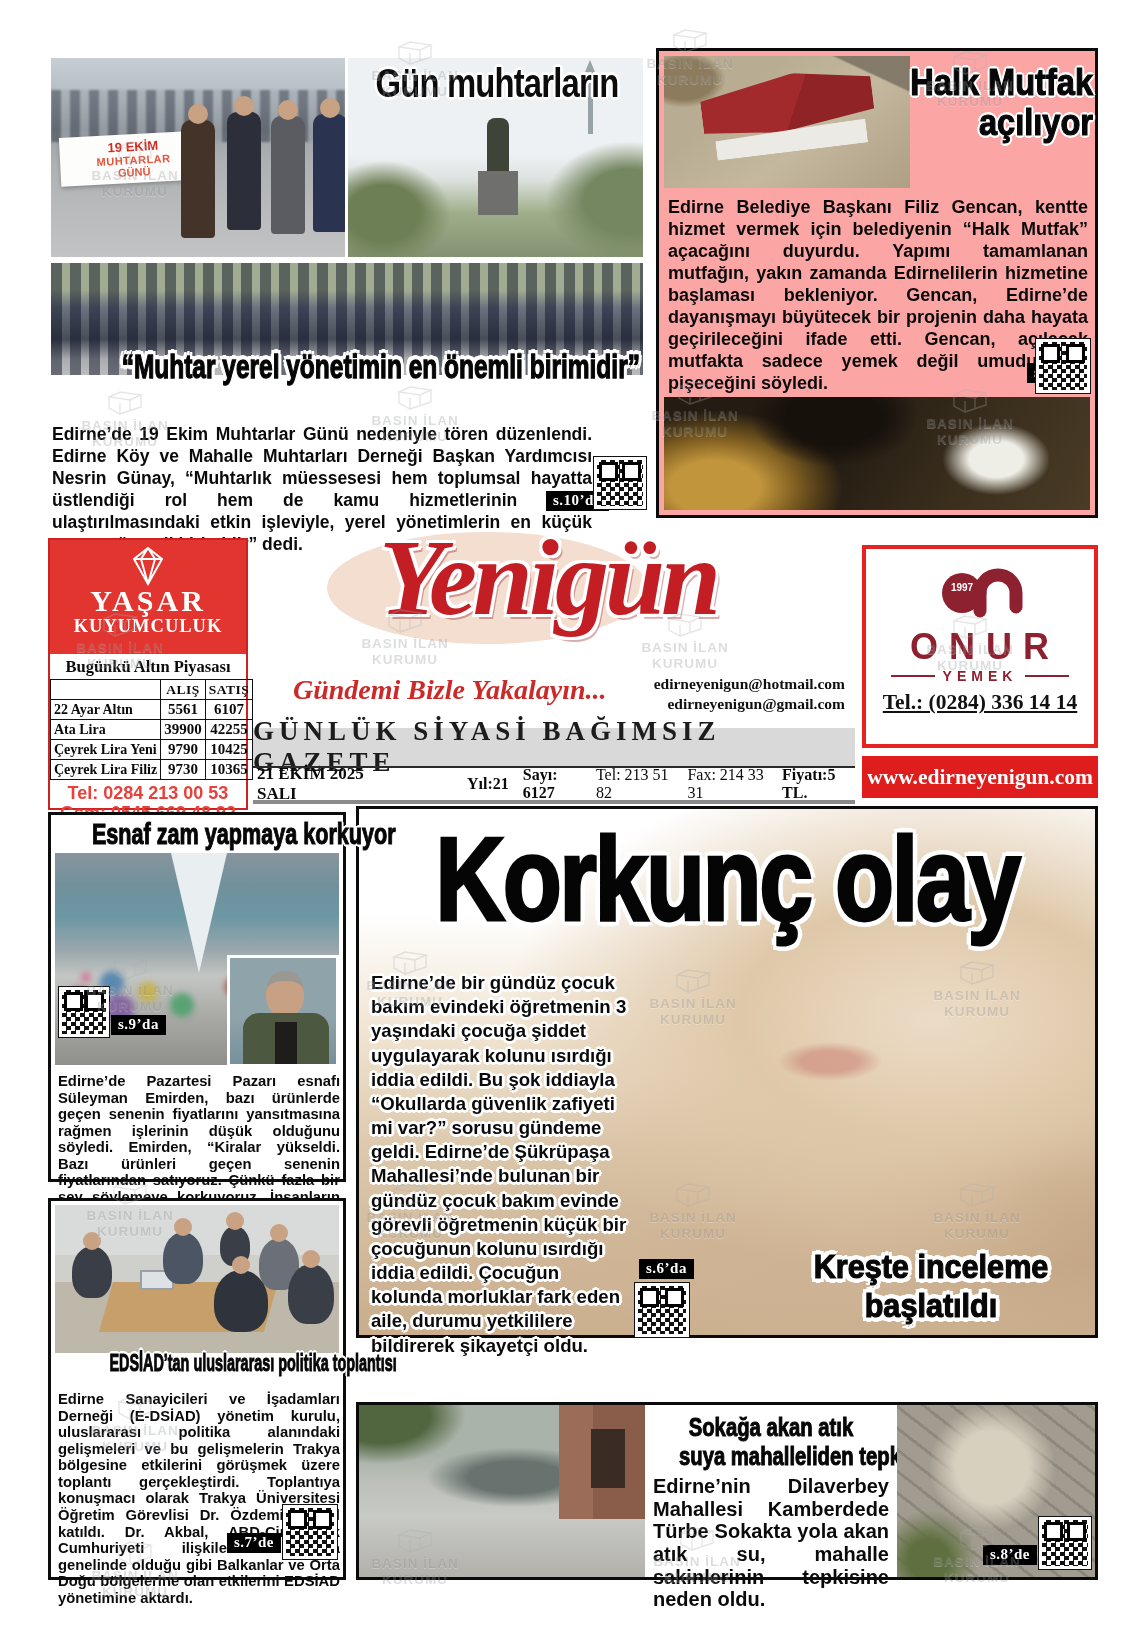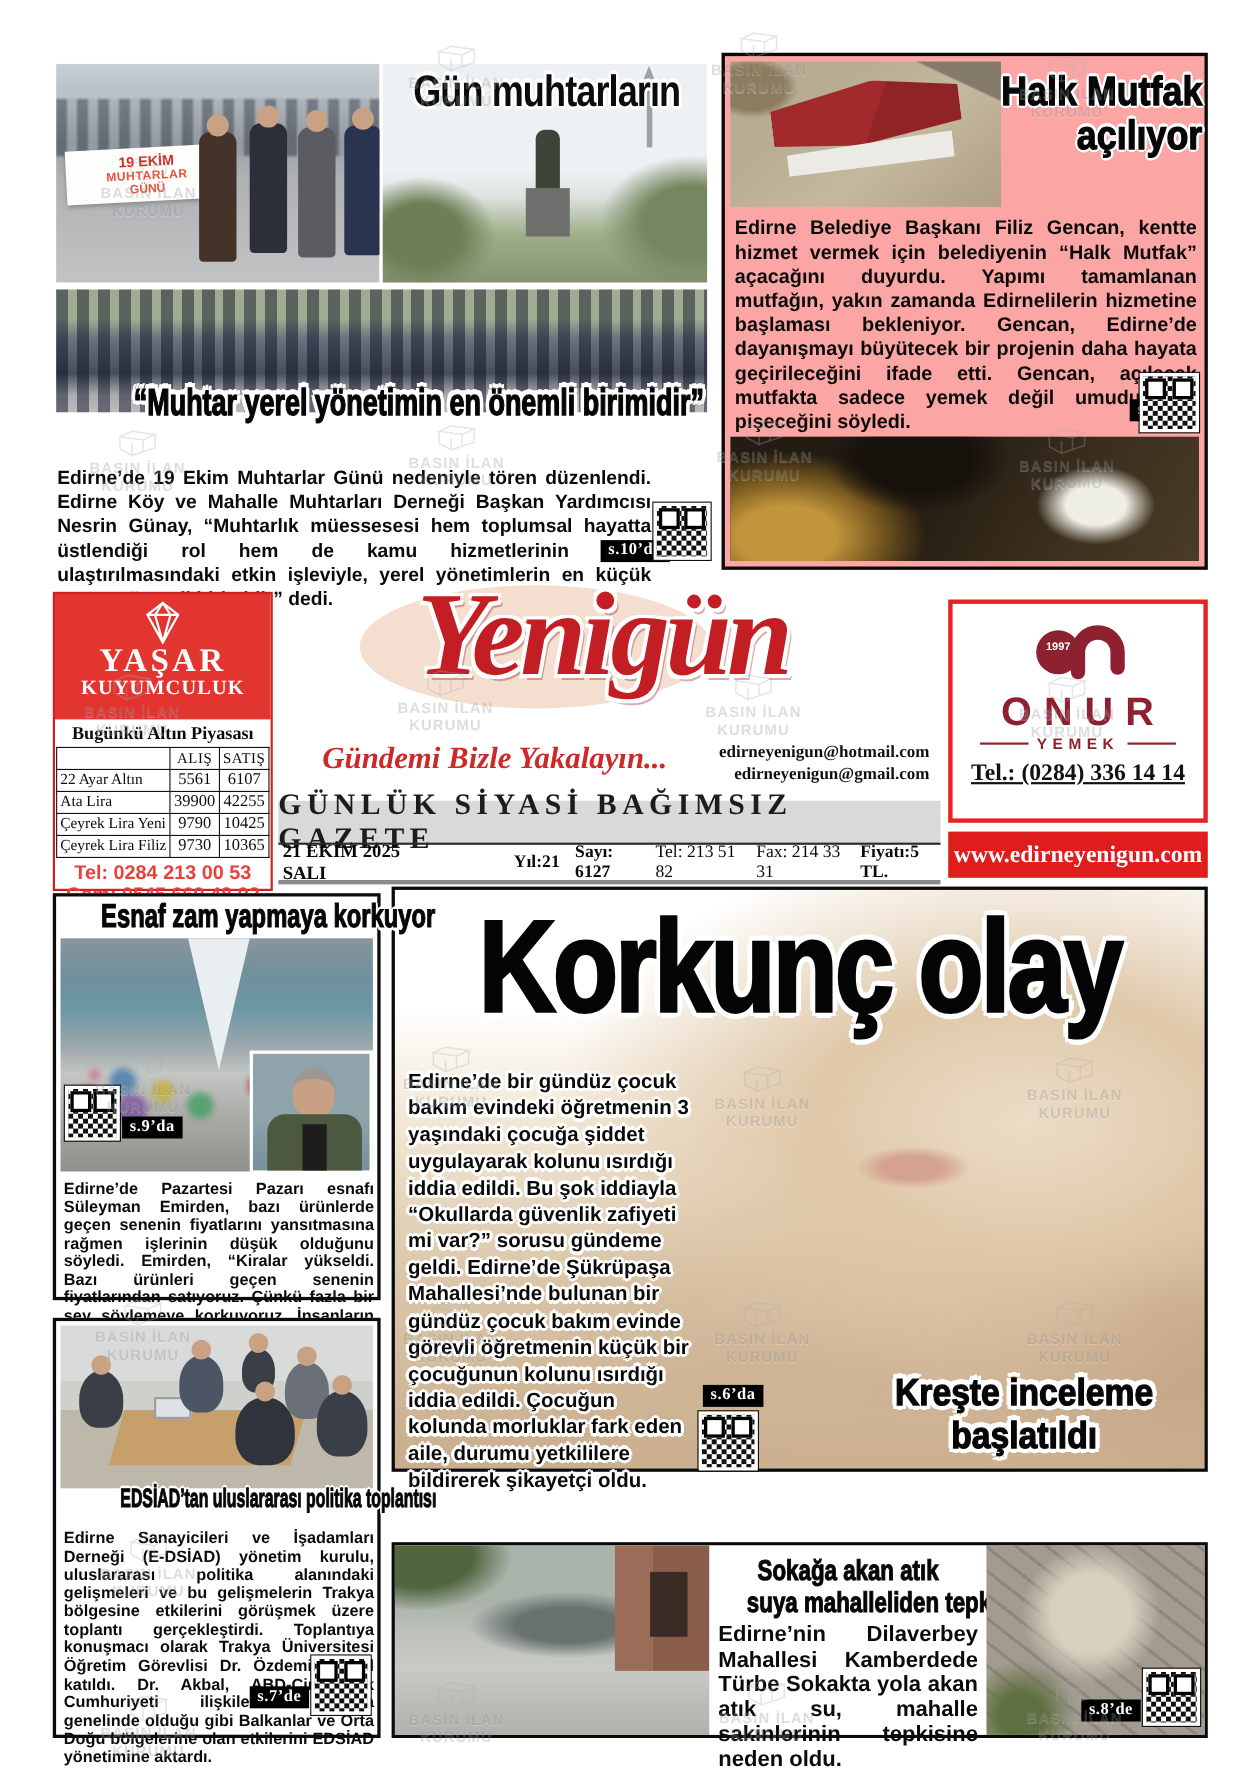--- a/index.html
+++ b/index.html
@@ -108,21 +108,21 @@
           linear-gradient(120deg,#241c12 0 40%, #3a2e1d 70%, #4a3c26 100%); }
 
   
   .yasar { left:48px; top:538px; width:200px; height:272px; border:2px solid #c22; background:#fff; }
   .yasar .red { position:relative; height:114px; background:#e23530; text-align:center; color:#fff; padding-top:6px; }
   .yasar .red svg { display:block; margin:0 auto; }
   .yasar .yname { font-family:"Liberation Serif", serif; font-weight:700; font-size:30px; letter-spacing:3px; line-height:1; }
   .yasar .ysub  { font-family:Liberation Serif, serif; font-weight:700; font-size:18.5px; letter-spacing:1px; line-height:1.15; }
   .yasar .gtitle { font-family:"Liberation Serif", serif; font-weight:700; font-size:16.5px; text-align:center; margin:3px 0 2px; }
   .gold-table { width:192px; margin:0 auto; border-collapse:collapse; font-family:"Liberation Serif", serif; }
-  .gold-table td { border:1.5px solid #111; font-weight:400; font-size:14px; padding:0 3px; height:20px; white-space:nowrap; }
+  .gold-table td { border:1.5px solid #111; font-weight:700; font-size:14px; padding:0 3px; height:20px; white-space:nowrap; }
   .gold-table td.num { text-align:center; font-size:15px; }
   .gold-table td.th { text-align:center; font-size:13.5px; letter-spacing:.5px; }
   .yasar .contact { margin-top:3px; text-align:center; color:#e8403a; font-weight:700; font-size:18px; line-height:1.12; }
 
   .mast-center { left:247px; top:528px; width:602px; height:200px; }
   .mast-ellipse { position:absolute; left:80px; top:4px; width:320px; height:112px; border-radius:50%;
         background:#f3ded0; }
   .mast-logo { position:absolute; left:0; top:-12px; width:602px; text-align:center; z-index:2;
         font-family:"Liberation Serif", serif; font-style:italic; font-weight:700;
         font-size:108px; color:#c41e25; letter-spacing:-4px;

